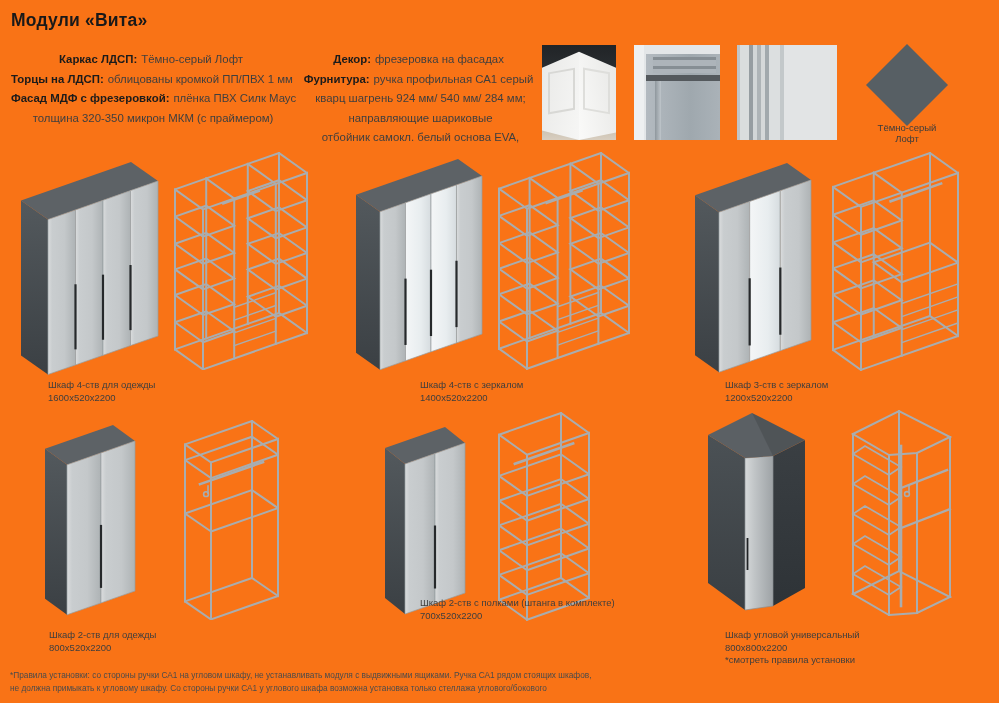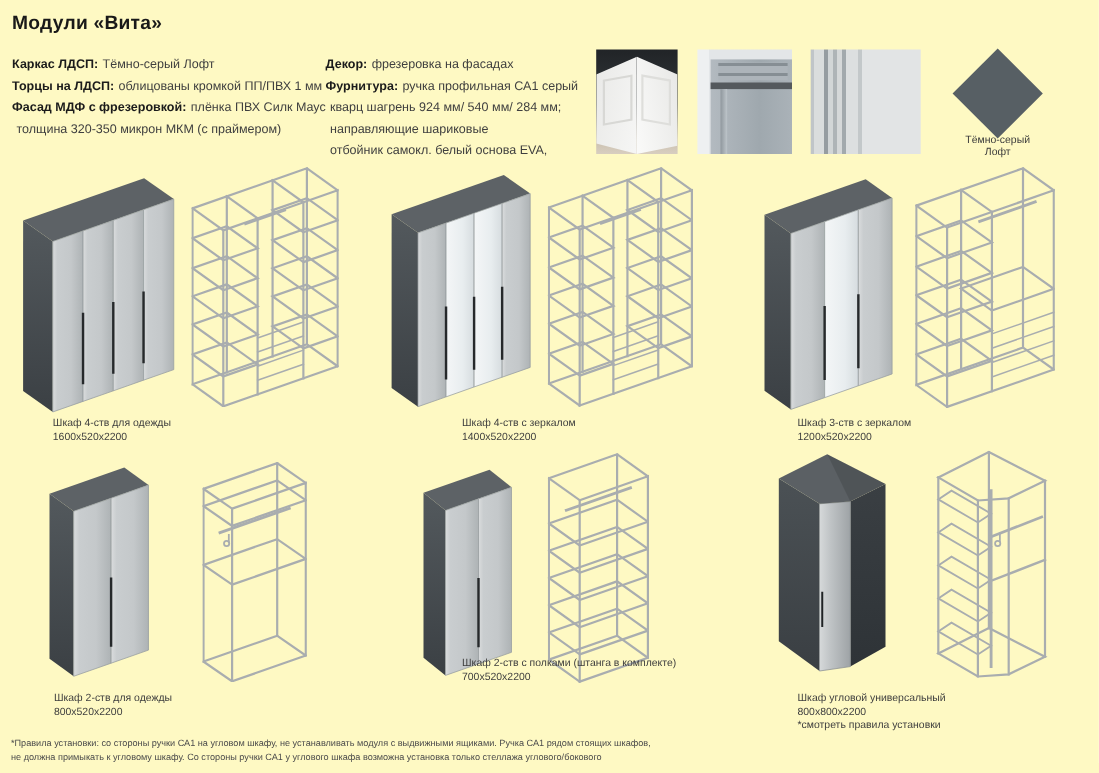--- a/index.html
+++ b/index.html
@@ -1,19 +1,19 @@
 <!DOCTYPE html>
 <html><head>
 <meta charset="utf-8">
 <style>
   html,body{margin:0;padding:0;background:#fff;}
-  .canvas{position:relative;width:999px;height:703px;background:#fef9c3;overflow:hidden;
+  .canvas{position:relative;width:999px;height:703px;background:#f97316;overflow:hidden;
           font-family:"Liberation Sans", sans-serif;color:#222;}
   .title{position:absolute;left:11px;top:10px;font-size:17.5px;font-weight:bold;color:#191919;letter-spacing:.2px;}
-  .spec-col{position:absolute;top:50px;font-size:11.4px;color:#3f3f3f;}
+  .spec-col{position:absolute;top:50px;font-size:11.4px;color:#3f3f3f;text-align:center;}
   .spec-left{left:11px;width:280px;}
   .spec-right{left:296px;width:245px;}
   .spec-line{height:19.5px;line-height:19.5px;white-space:nowrap;}
   .spec-label{font-weight:bold;color:#1b1b1b;margin-right:4px;}
   .photo{position:absolute;top:45px;height:95px;overflow:hidden;}
   .photo1{left:542px;width:74px;background:linear-gradient(180deg,#212427 0%,#2e3235 38%,#3a3e41 52%,#c9bfae 86%,#d8cec0 100%);}
   .p1l{position:absolute;left:0;top:0;bottom:0;width:50%;background:linear-gradient(100deg,#e9e9e7,#f6f6f5);
        clip-path:polygon(0 24%,100% 7%,100% 100%,0 90%);}
   .p1r{position:absolute;left:50%;top:0;bottom:0;width:50%;background:linear-gradient(260deg,#e7e7e5,#fafaf9);
        clip-path:polygon(0 7%,100% 24%,100% 92%,0 100%);}

